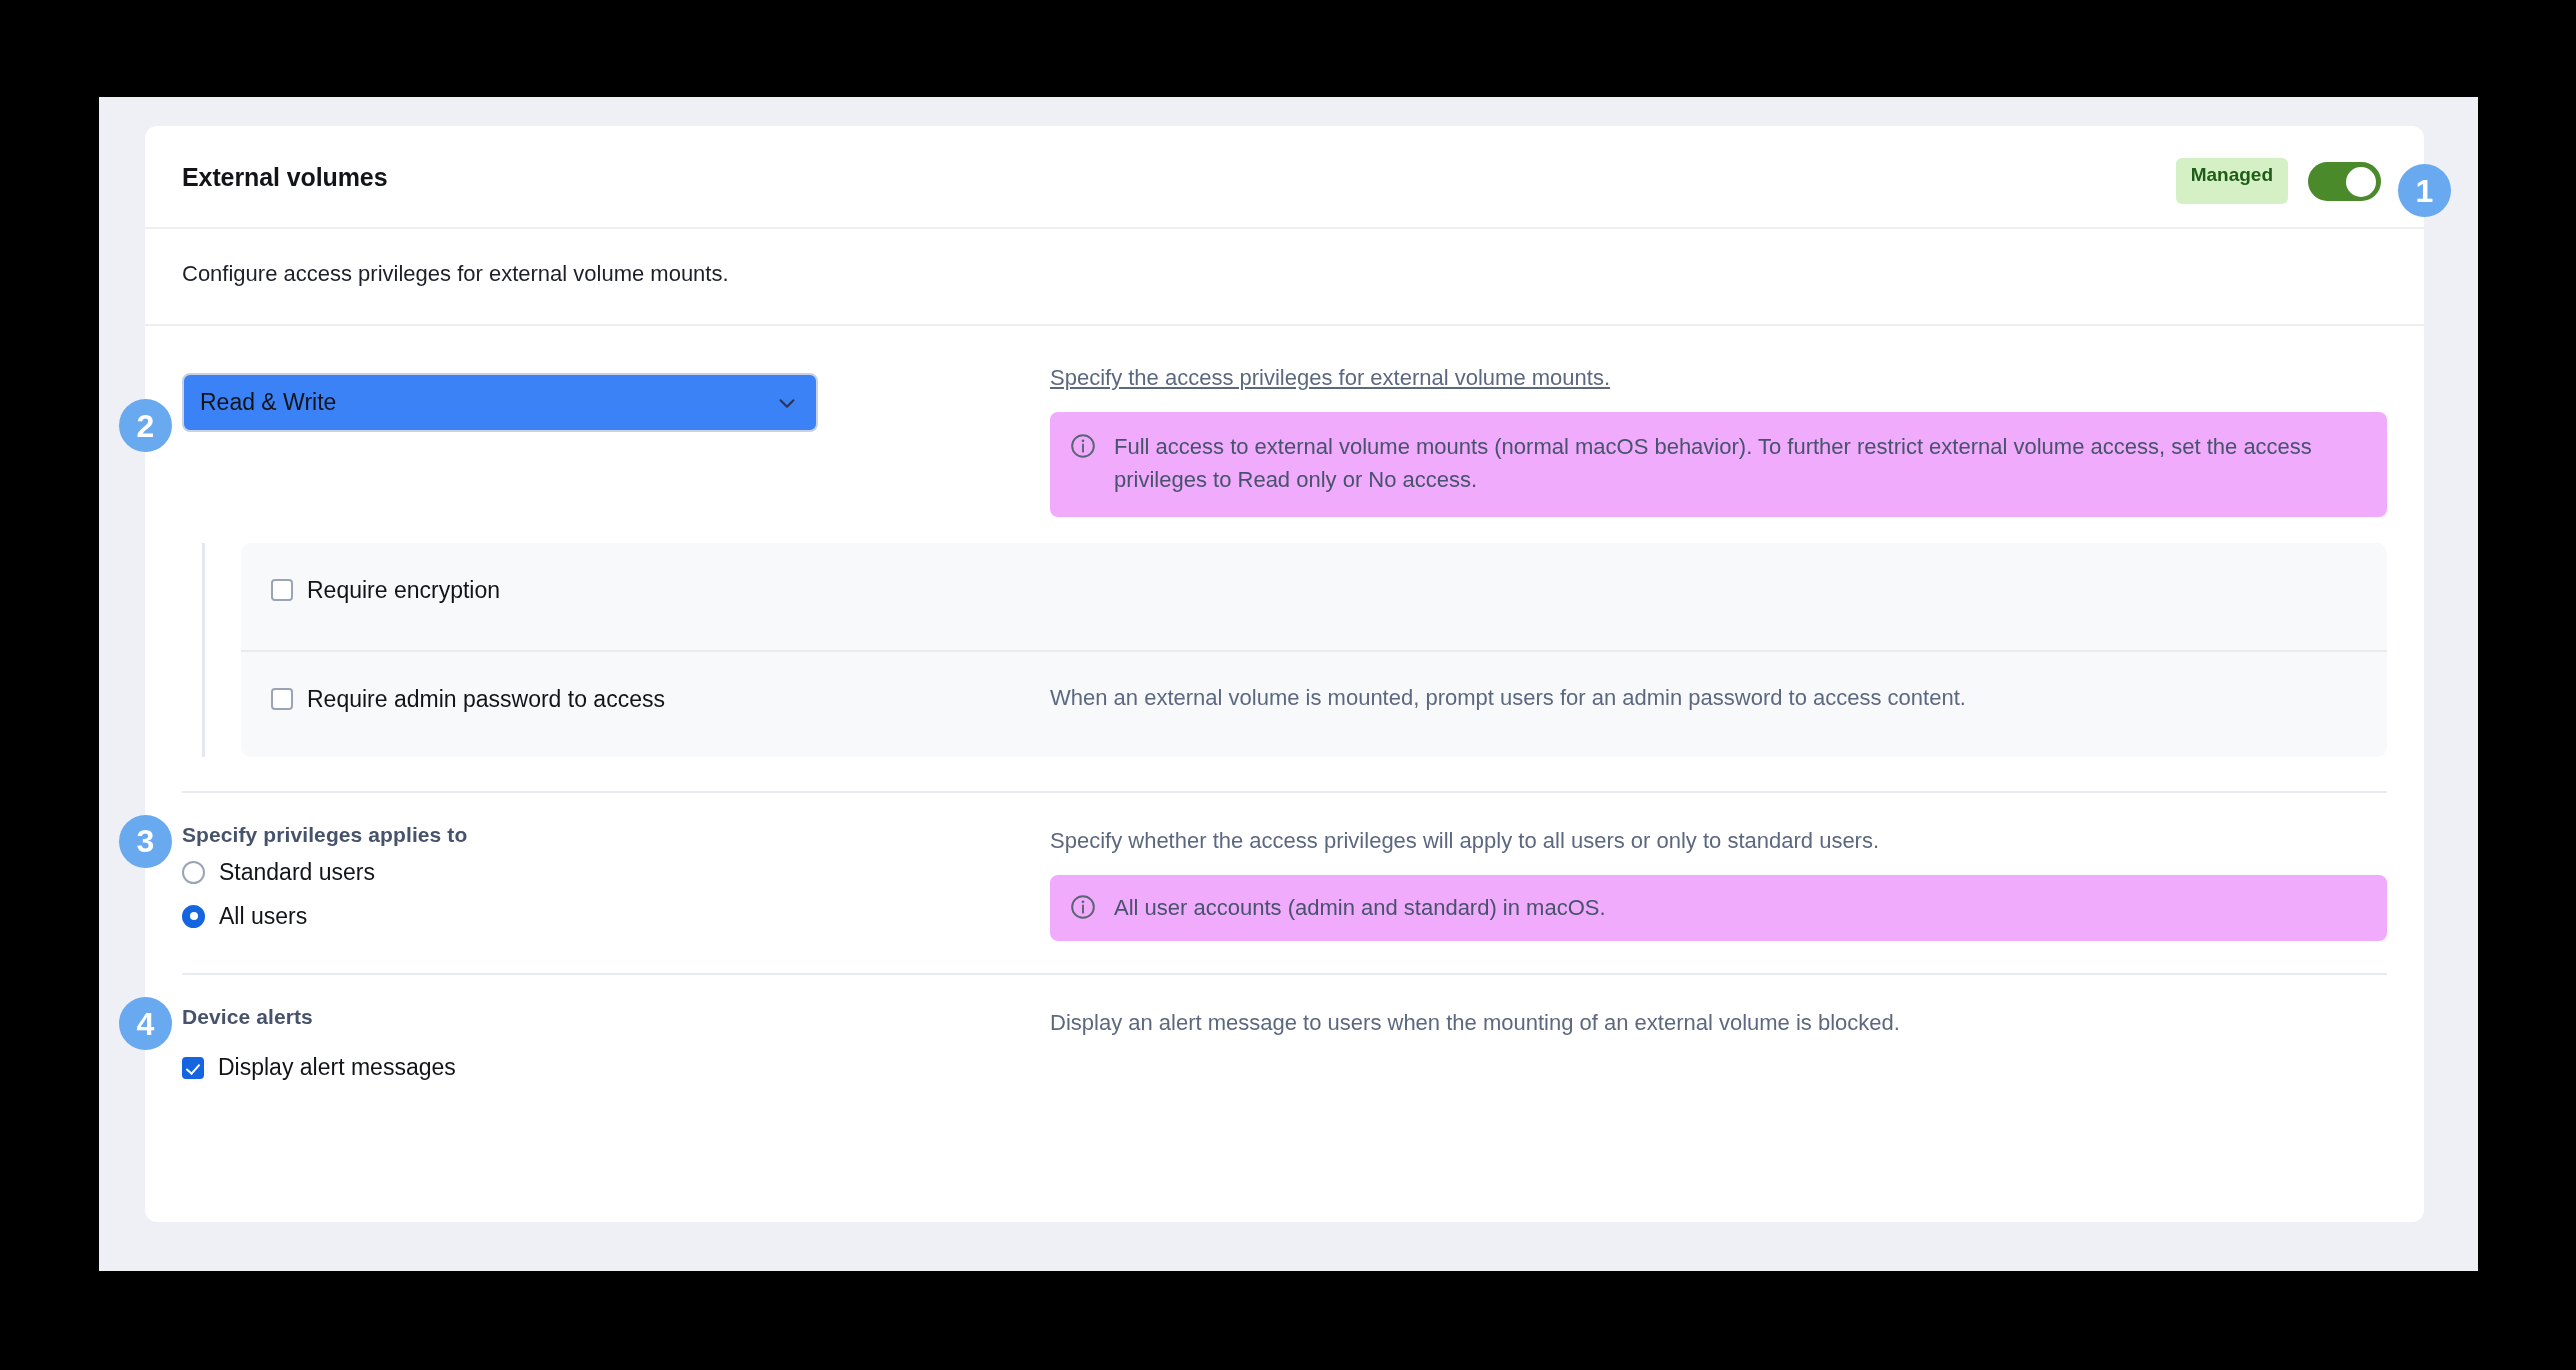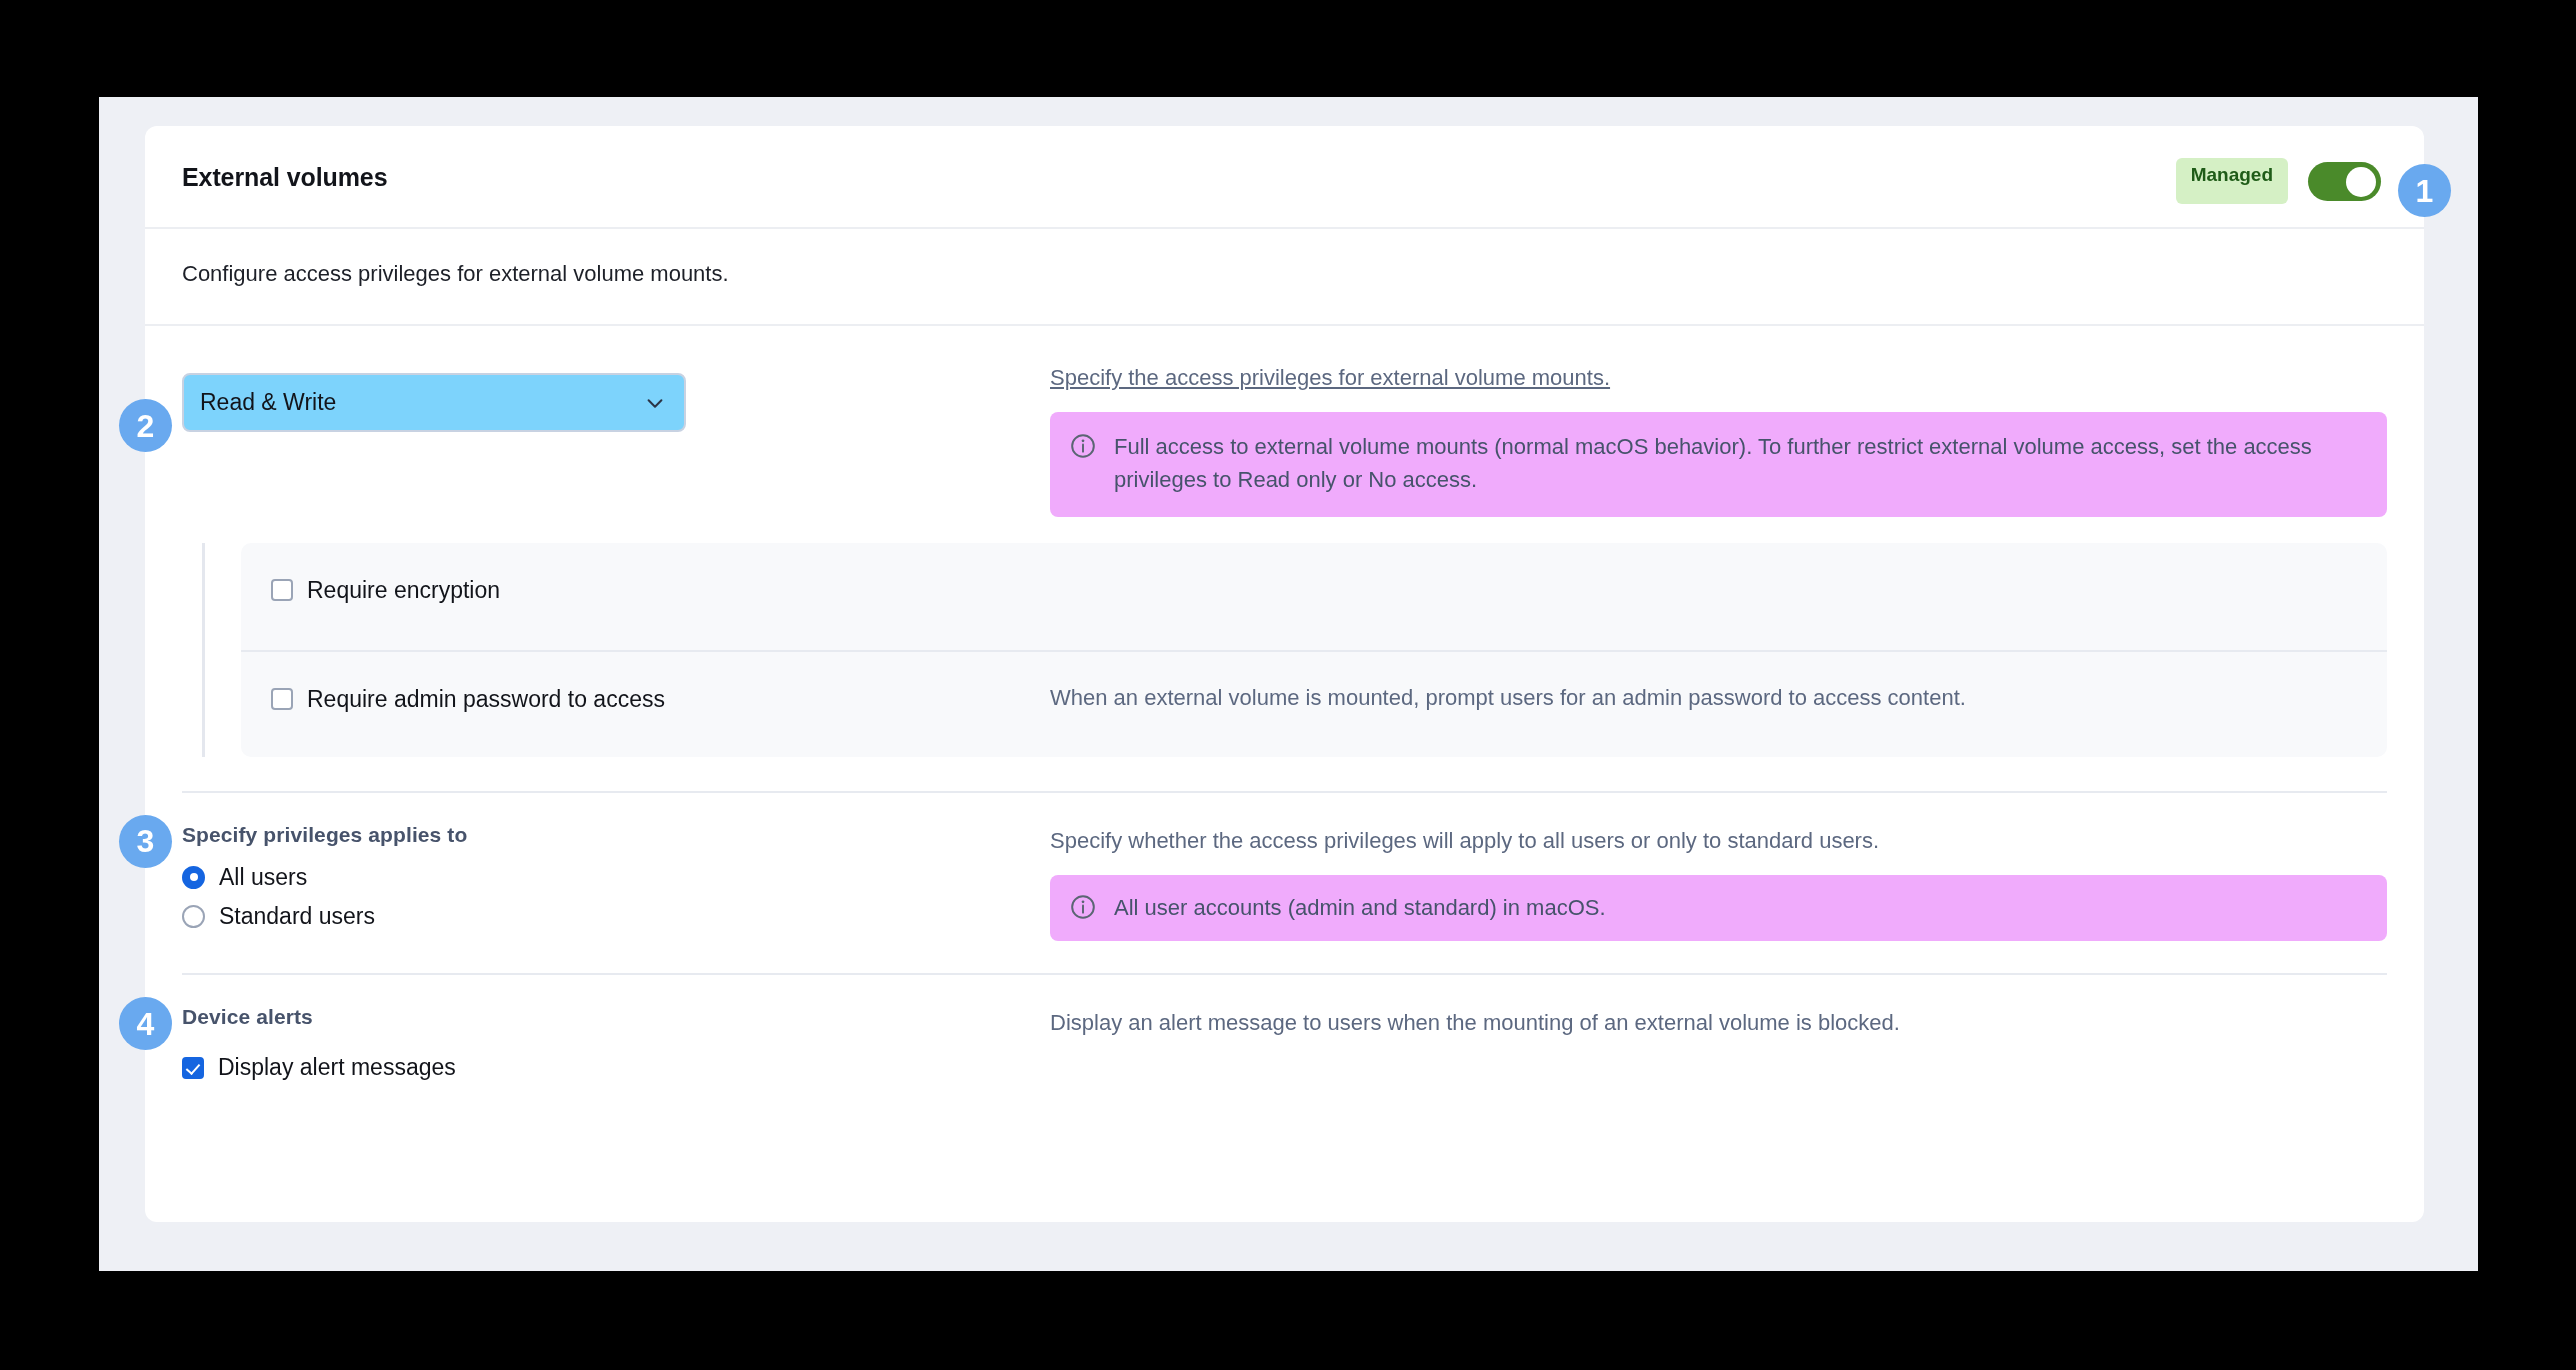--- a/index.html
+++ b/index.html
@@ -141,25 +141,25 @@
   .field-label {
     font-size: 21px;
     font-weight: bold;
     color: #47536b;
     letter-spacing: 0.1px;
   }
 
   
   .select {
     position: relative;
-    width: 504px;
+    width: 636px;
     height: 59px;
     border: 2px solid #c8d2e2;
     border-radius: 8px;
-    background: #7dd3fc;
+    background: #3b82f6;
     box-sizing: border-box;
     display: flex;
     align-items: center;
     padding: 0 16px;
   }
   .select .value {
     font-size: 23px;
     color: #12141a;
   }
   .select .chev {
@@ -366,27 +366,27 @@
 
         </div>
       </div>
 
       <div class="divider-inset" style="margin-top:34px;"></div>
 
       <div class="row" style="padding-top:30px;">
         <div class="col-left">
           <div class="step" style="left:-63px; top:-8px;">3</div>
           <div class="field-label">Specify privileges applies to</div>
+          <div class="opt" style="margin-top:12px;">
+            <span class="radio"></span>
+            <span class="label">Standard users</span>
+          </div>
           <div class="opt" style="margin-top:17px;">
             <span class="radio sel"></span>
             <span class="label">All users</span>
-          </div>
-          <div class="opt" style="margin-top:12px;">
-            <span class="radio"></span>
-            <span class="label">Standard users</span>
           </div>
         </div>
         <div class="col-right">
           <div class="hint" style="margin-top:2px;">Specify whether the access privileges will apply to all users or only to standard users.</div>
           <div class="infobox" style="margin-top:18px; padding:16px 20px 17px 20px;">
             <svg class="info-icon" viewBox="0 0 24 24" fill="none">
               <circle cx="12" cy="12" r="10" stroke="#5a6573" stroke-width="1.8"></circle>
               <circle cx="12" cy="7.2" r="1.25" fill="#5a6573"></circle>
               <path d="M12 10.6 V17.2" stroke="#5a6573" stroke-width="1.8" stroke-linecap="round"></path>
             </svg>

